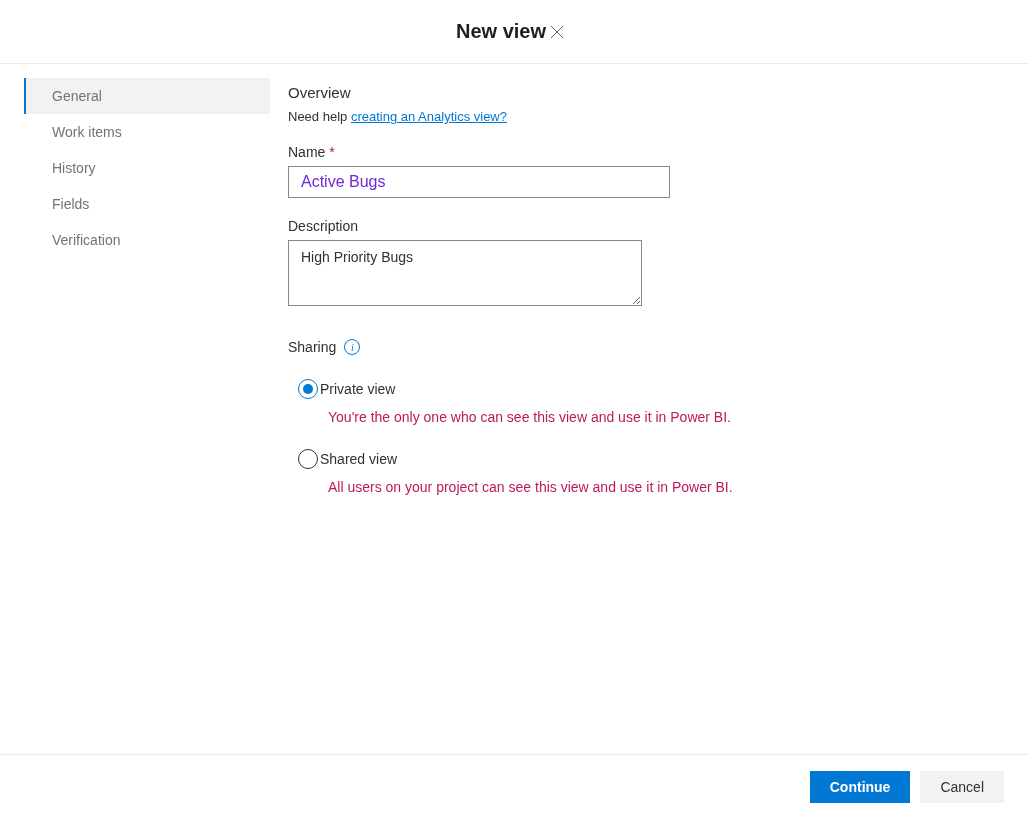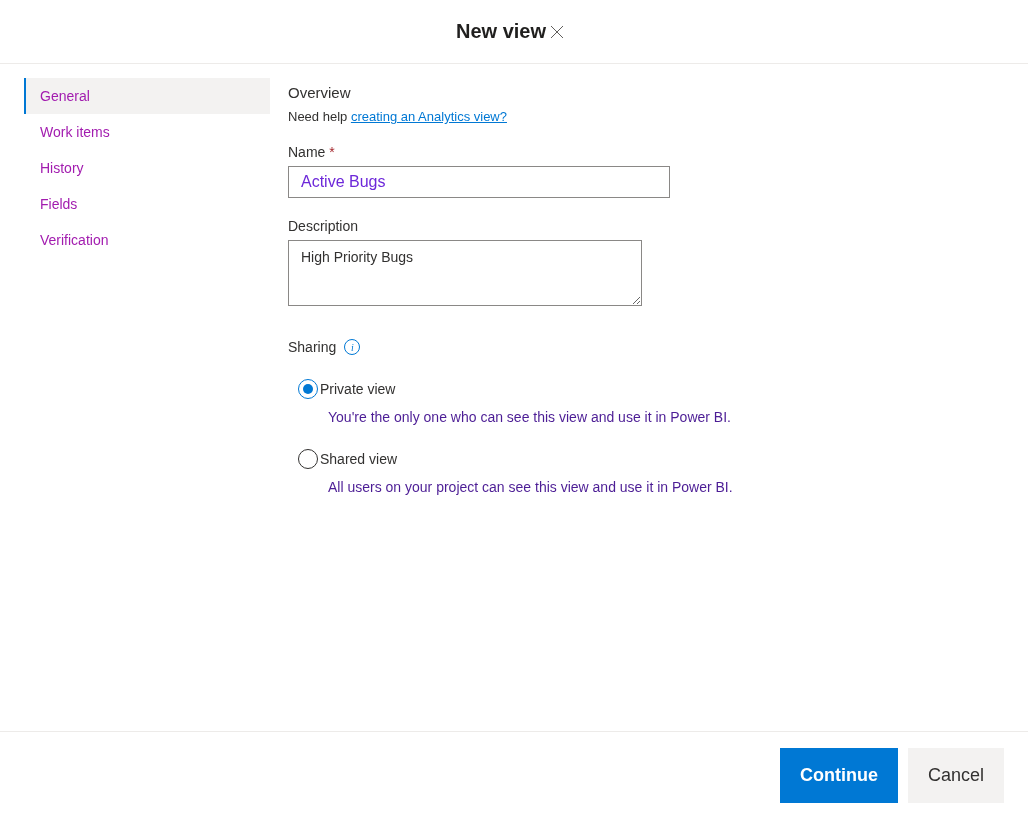--- a/index.html
+++ b/index.html
@@ -41,24 +41,24 @@
     .main {
       display: flex;
       padding-top: 14px;
     }
     .sidebar {
       width: 270px;
       flex-shrink: 0;
       padding-left: 24px;
     }
     .sidebar-item {
-      padding: 10px 16px 10px 16px;
-      cursor: pointer;
-      font-size: 14px;
-      color: #a21caf;
+      padding: 10px 16px 10px 28px;
+      cursor: pointer;
+      font-size: 14px;
+      color: #737373;
       position: relative;
     }
     .sidebar-item.active {
       background: #f3f2f1;
     }
     .sidebar-item.active::before {
       content: "";
       position: absolute;
       left: 0;
       top: 0;
@@ -161,38 +161,38 @@
       height: 10px;
       background: #0078d4;
       border-radius: 50%;
     }
     .radio-label {
       font-size: 14px;
       color: #323130;
     }
     .radio-desc {
       font-size: 14px;
-      color: #4c1d95;
+      color: #be185d;
       padding-left: 40px;
       margin-bottom: 24px;
     }
     .footer {
       position: absolute;
       bottom: 0;
       left: 0;
       right: 0;
       border-top: 1px solid #edebe9;
       padding: 16px 24px;
       display: flex;
       justify-content: flex-end;
       gap: 10px;
     }
     .btn {
-      padding: 17px 20px;
-      font-size: 18px;
+      padding: 8px 20px;
+      font-size: 14px;
       font-family: inherit;
       border: none;
       cursor: pointer;
     }
     .btn-primary {
       background: #0078d4;
       color: #fff;
       font-weight: 600;
     }
     .btn-secondary {

